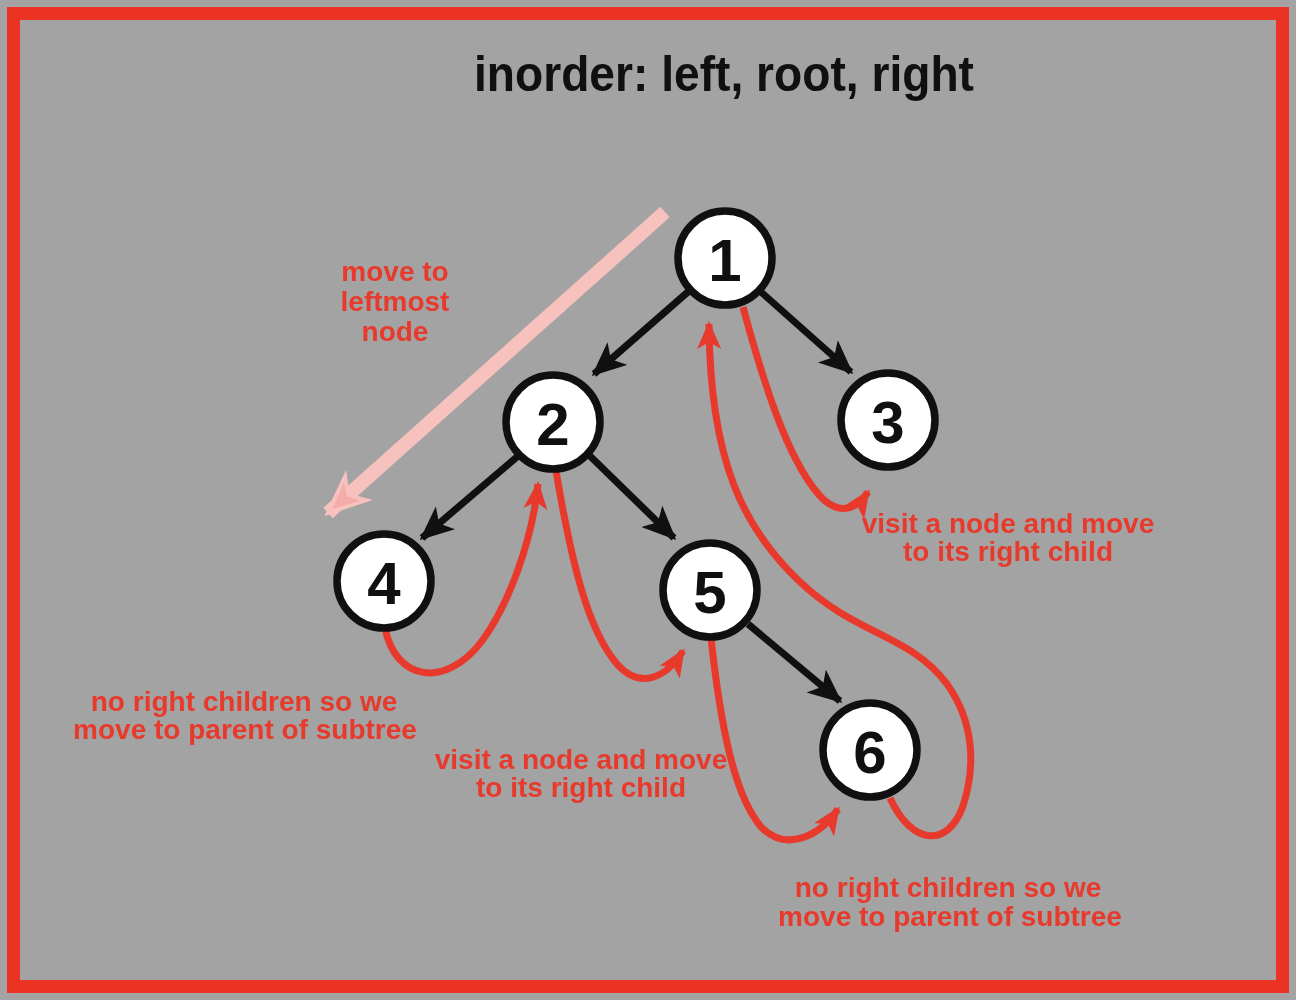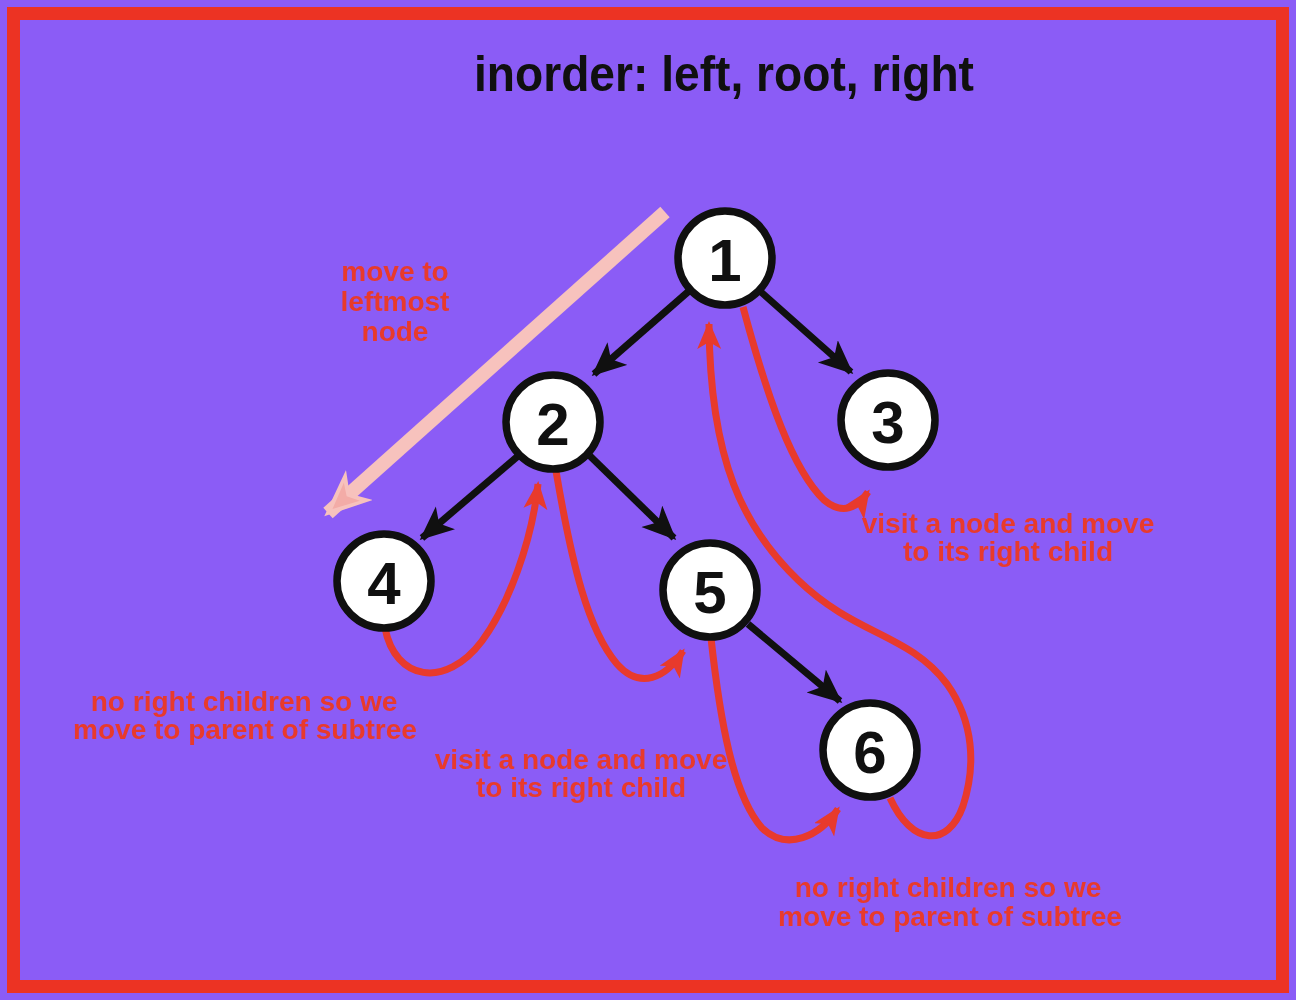--- a/index.html
+++ b/index.html
@@ -5,21 +5,21 @@
   html, body {
     margin: 0;
     padding: 0;
     background: #ffffff;
     font-family: "Liberation Sans", "DejaVu Sans", sans-serif;
   }
   .stage {
     position: relative;
     width: 1296px;
     height: 1000px;
-    background: #8b5cf6;
+    background: #a3a3a3;
     overflow: hidden;
   }
   svg { display: block; }
   .title-text {
     font-family: "Liberation Sans", "DejaVu Sans", sans-serif;
     font-weight: bold;
   }
   .node-label {
     font-family: "Liberation Sans", "DejaVu Sans", sans-serif;
     font-weight: bold;

